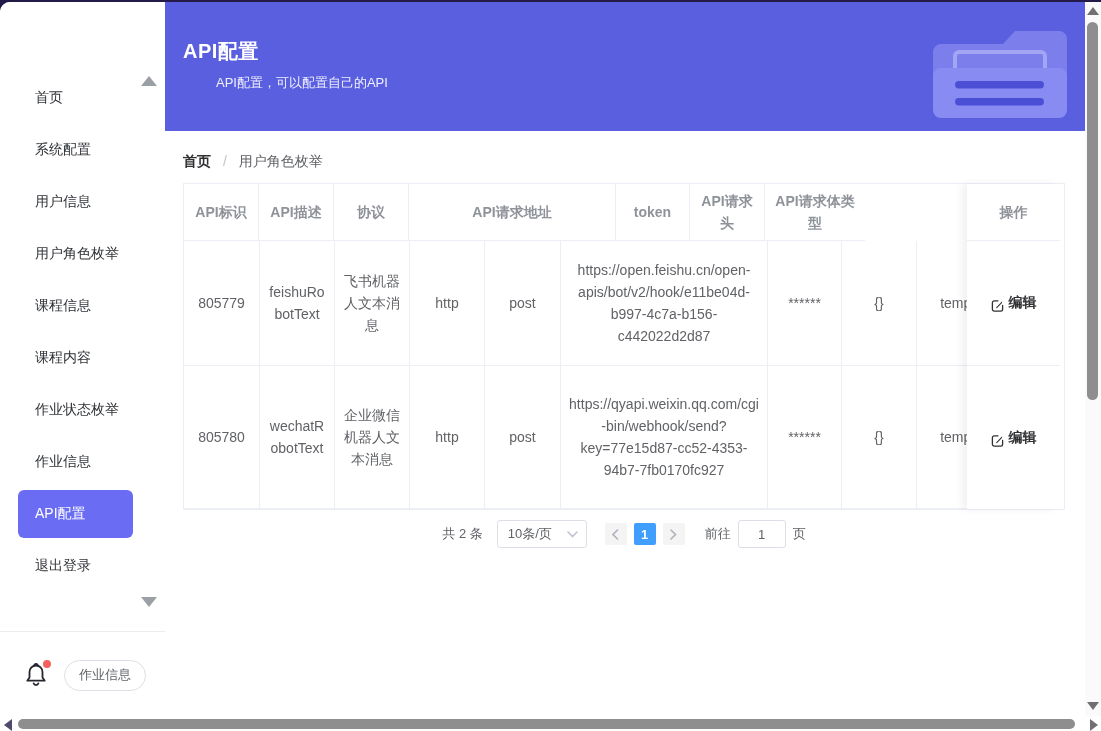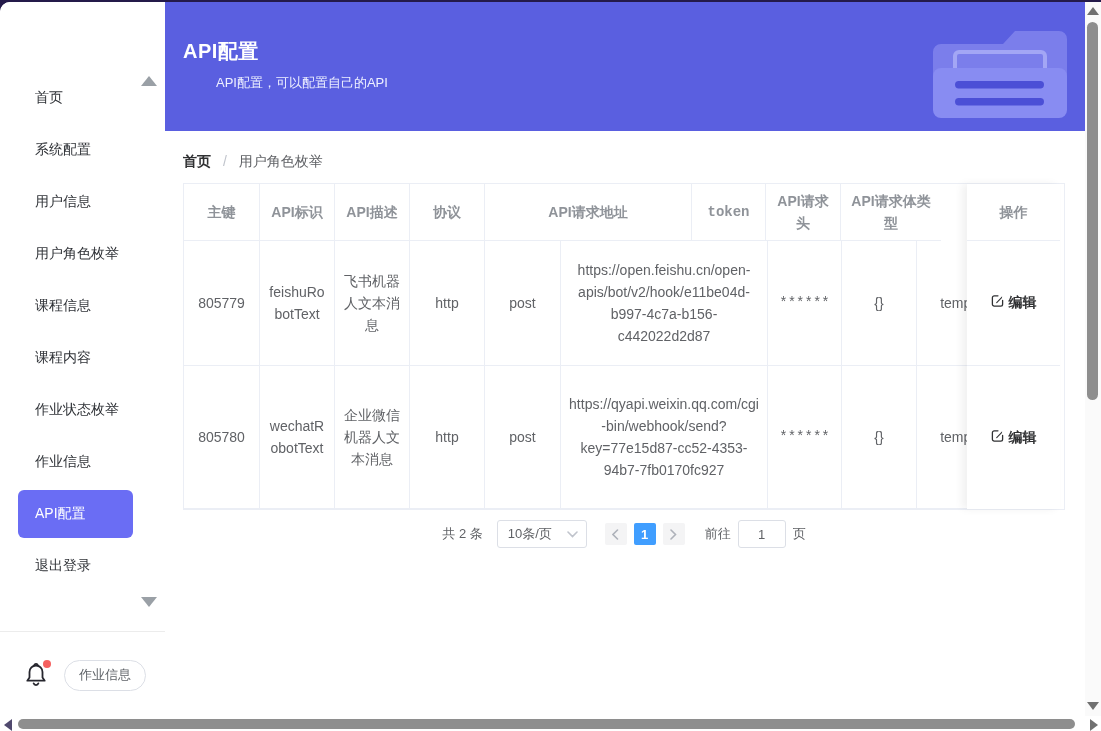--- a/index.html
+++ b/index.html
@@ -44,28 +44,28 @@
   
   .table{position:relative;margin-top:12px;width:882px;border:1px solid #ebeef5;box-sizing:border-box;background:#fff;}
   .trow{display:flex;}
   .tcell{box-sizing:border-box;border-right:1px solid #ebeef5;border-bottom:1px solid #ebeef5;
     display:flex;align-items:center;justify-content:center;text-align:center;
     font-size:14px;color:#606266;padding:4px 6px;overflow:hidden;overflow-wrap:anywhere;line-height:22px;}
   .thead .tcell{color:#8f9399;font-weight:bold;height:57px;}
   .r1 .tcell{height:125px;}
   .r2 .tcell{height:143px;}
   .c0{width:76px;}.c1{width:75px;}.c2{width:75px;}.c3{width:75px;}.c4{width:76px;}
-  .c5{width:207px;}.c6{width:74px;font-family:Liberation Mono, monospace;}.c7{width:75px;}.c8{width:100px;border-right:none;}
+  .c5{width:207px;}.c6{width:74px;}.c7{width:75px;}.c8{width:100px;border-right:none;}
   .fixed-col{position:absolute;top:0;right:4px;width:93px;bottom:0;background:#fff;
     box-shadow:-5px 0 8px rgba(0,0,0,0.06);}
   .fixed-col .tcell{width:93px;border-right:none;}
   .fixed-col .hcell{height:57px;color:#8f9399;font-weight:bold;}
   .fixed-col .a1{height:125px;}
   .fixed-col .a2{height:143px;border-bottom:none;}
-  .edit-btn{display:inline-flex;align-items:flex-start;gap:5px;background:none;border:none;cursor:pointer;
+  .edit-btn{display:inline-flex;align-items:flex-end;gap:5px;background:none;border:none;cursor:pointer;
     font-size:14px;font-weight:600;color:#303133;font-family:inherit;padding:0;}
 
   
   .pager{margin-top:10px;display:flex;align-items:center;justify-content:center;height:28px;font-size:13px;color:#606266;}
   .pg-total{margin-right:14px;}
   .pg-select{width:90px;height:28px;border:1px solid #dcdfe6;border-radius:3px;display:flex;align-items:center;
     padding:0 8px 0 10px;box-sizing:border-box;cursor:pointer;justify-content:space-between;color:#606266;background:#fff;}
   .pg-btn{width:22px;height:22px;border-radius:2px;background:#f4f4f5;display:flex;align-items:center;justify-content:center;cursor:pointer;border:none;padding:0;}
   .pg-prev{margin-left:18px;}
   .pg-page{margin:0 7px;width:22px;height:22px;border-radius:2px;background:#409eff;color:#fff;font-weight:bold;
@@ -135,21 +135,20 @@
     <section class="content">
 
       <div class="breadcrumb">
         <span class="bc-home">首页</span>
         <span class="bc-sep">/</span>
         <span class="bc-cur">用户角色枚举</span>
       </div>
 
       <div class="table">
         <div class="trow thead">
-          <div class="tcell c0">主键</div>
           <div class="tcell c1">API标识</div>
           <div class="tcell c2">API描述</div>
           <div class="tcell c3">协议</div>
           <div class="tcell c5">API请求地址</div>
           <div class="tcell c6">token</div>
           <div class="tcell c7">API请求头</div>
           <div class="tcell c8">API请求体类型</div>
         </div>
         <div class="trow r1">
           <div class="tcell c0">805779</div>

